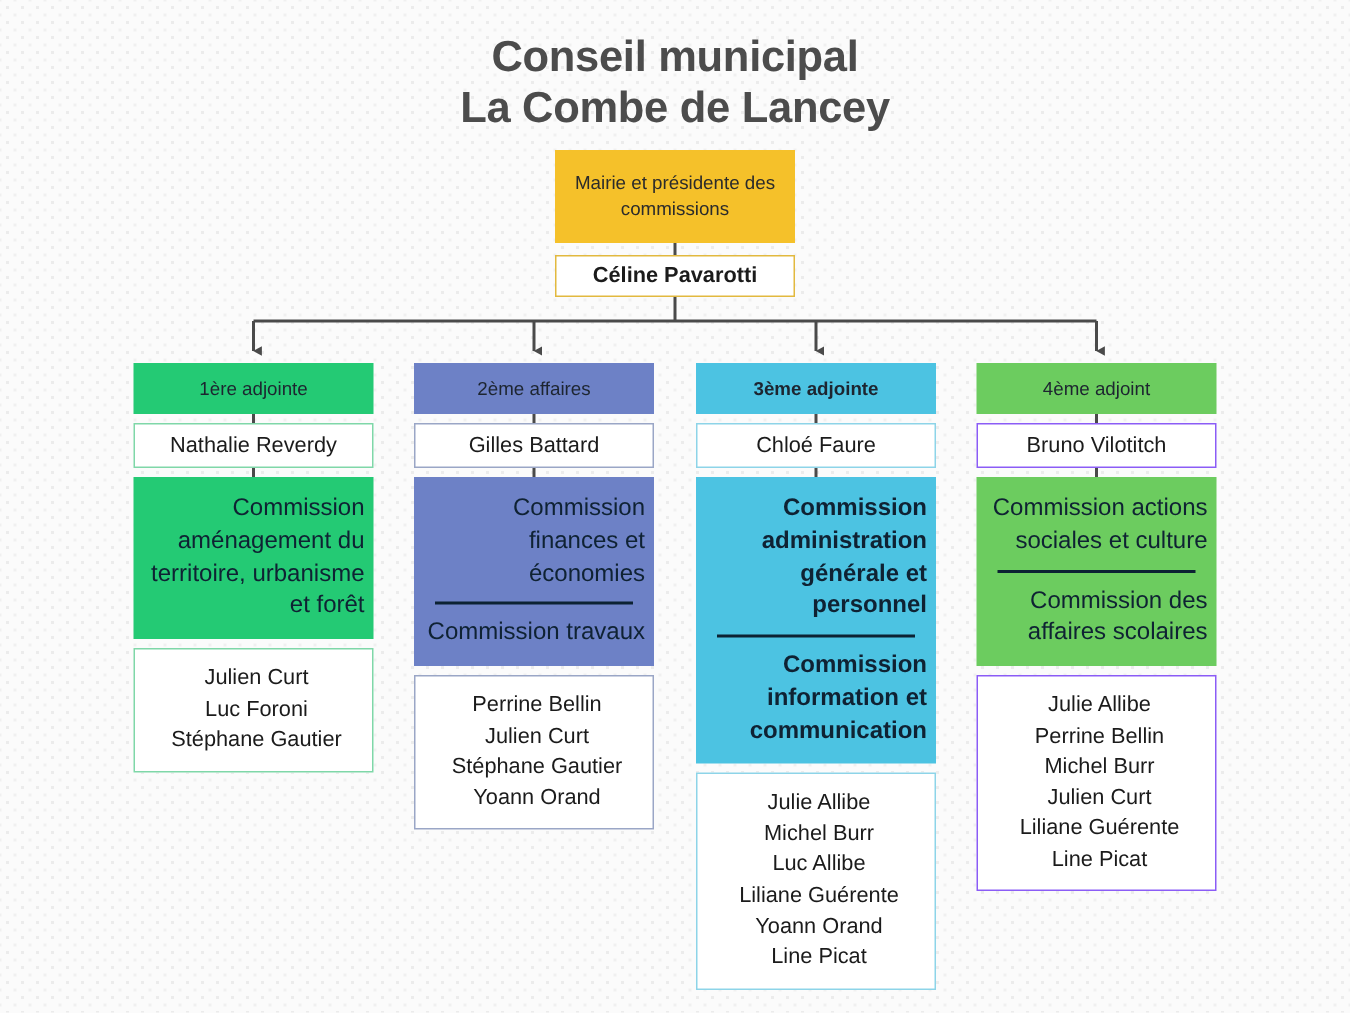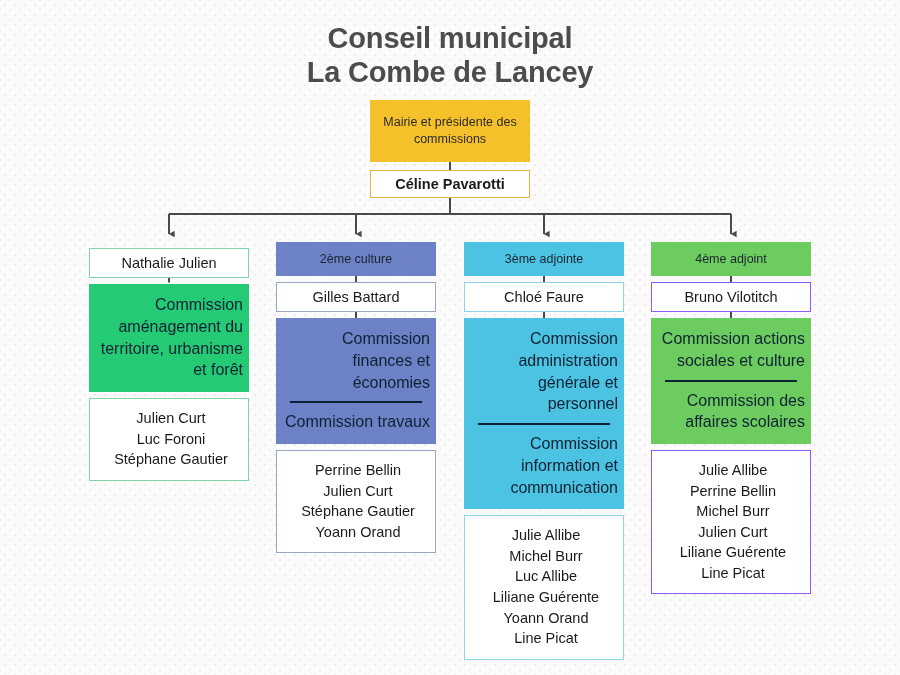--- a/index.html
+++ b/index.html
@@ -124,21 +124,21 @@
     text-align: center;
   }
 
   
   .c1 .role-box, .c1 .commission-box { background: #24ca74; }
   .c1 .name-box, .c1 .members-box { border: 1px solid #7fd7a8; }
 
   .c2 .role-box, .c2 .commission-box { background: #6d81c6; }
   .c2 .name-box, .c2 .members-box { border: 1px solid #9aa6c6; }
 
-  .c3 .role-box, .c3 .commission-box { background: #4cc3e2; }
+  .c3 .role-box, .c3 .commission-box { background: #4cc3e2; font-weight: bold; }
   .c3 .name-box, .c3 .members-box { border: 1px solid #8dd4e8; }
 
   .c4 .role-box, .c4 .commission-box { background: #6ccc5f; }
   .c4 .name-box, .c4 .members-box { border: 1px solid #8b5cf6; }
 
   
   #connectors {
     position: absolute;
     left: 0; top: 0;
     width: 900px; height: 675px;
@@ -189,36 +189,39 @@
     </svg>
 
   <div class="box root-name">
     <span>Céline Pavarotti</span>
   </div>
   <div class="box root-role">
     <span>Mairie et présidente des commissions</span>
   </div>
 
   <div class="column c1" style="left:89px;">
-    <div class="name-box">
-      <span>Nathalie Julien</span>
+    <div class="role-box">
+      <span>1ère adjointe</span>
+    </div>
+    <div class="name-box">
+      <span>Nathalie Reverdy</span>
     </div>
     <div class="commission-box">
       <div>Commission aménagement du territoire, urbanisme et forêt</div>
     </div>
     <div class="members-box">
       <span class="member-line">Julien Curt</span>
       <span class="member-line">Luc Foroni</span>
       <span class="member-line">Stéphane Gautier</span>
     </div>
   </div>
 
   <div class="column c2" style="left:276px;">
     <div class="role-box">
-      <span>2ème culture</span>
+      <span>2ème affaires</span>
     </div>
     <div class="name-box">
       <span>Gilles Battard</span>
     </div>
     <div class="commission-box">
       <div>Commission finances et économies</div>
       <div class="commission-sep"></div>
       <div>Commission travaux</div>
     </div>
     <div class="members-box">

